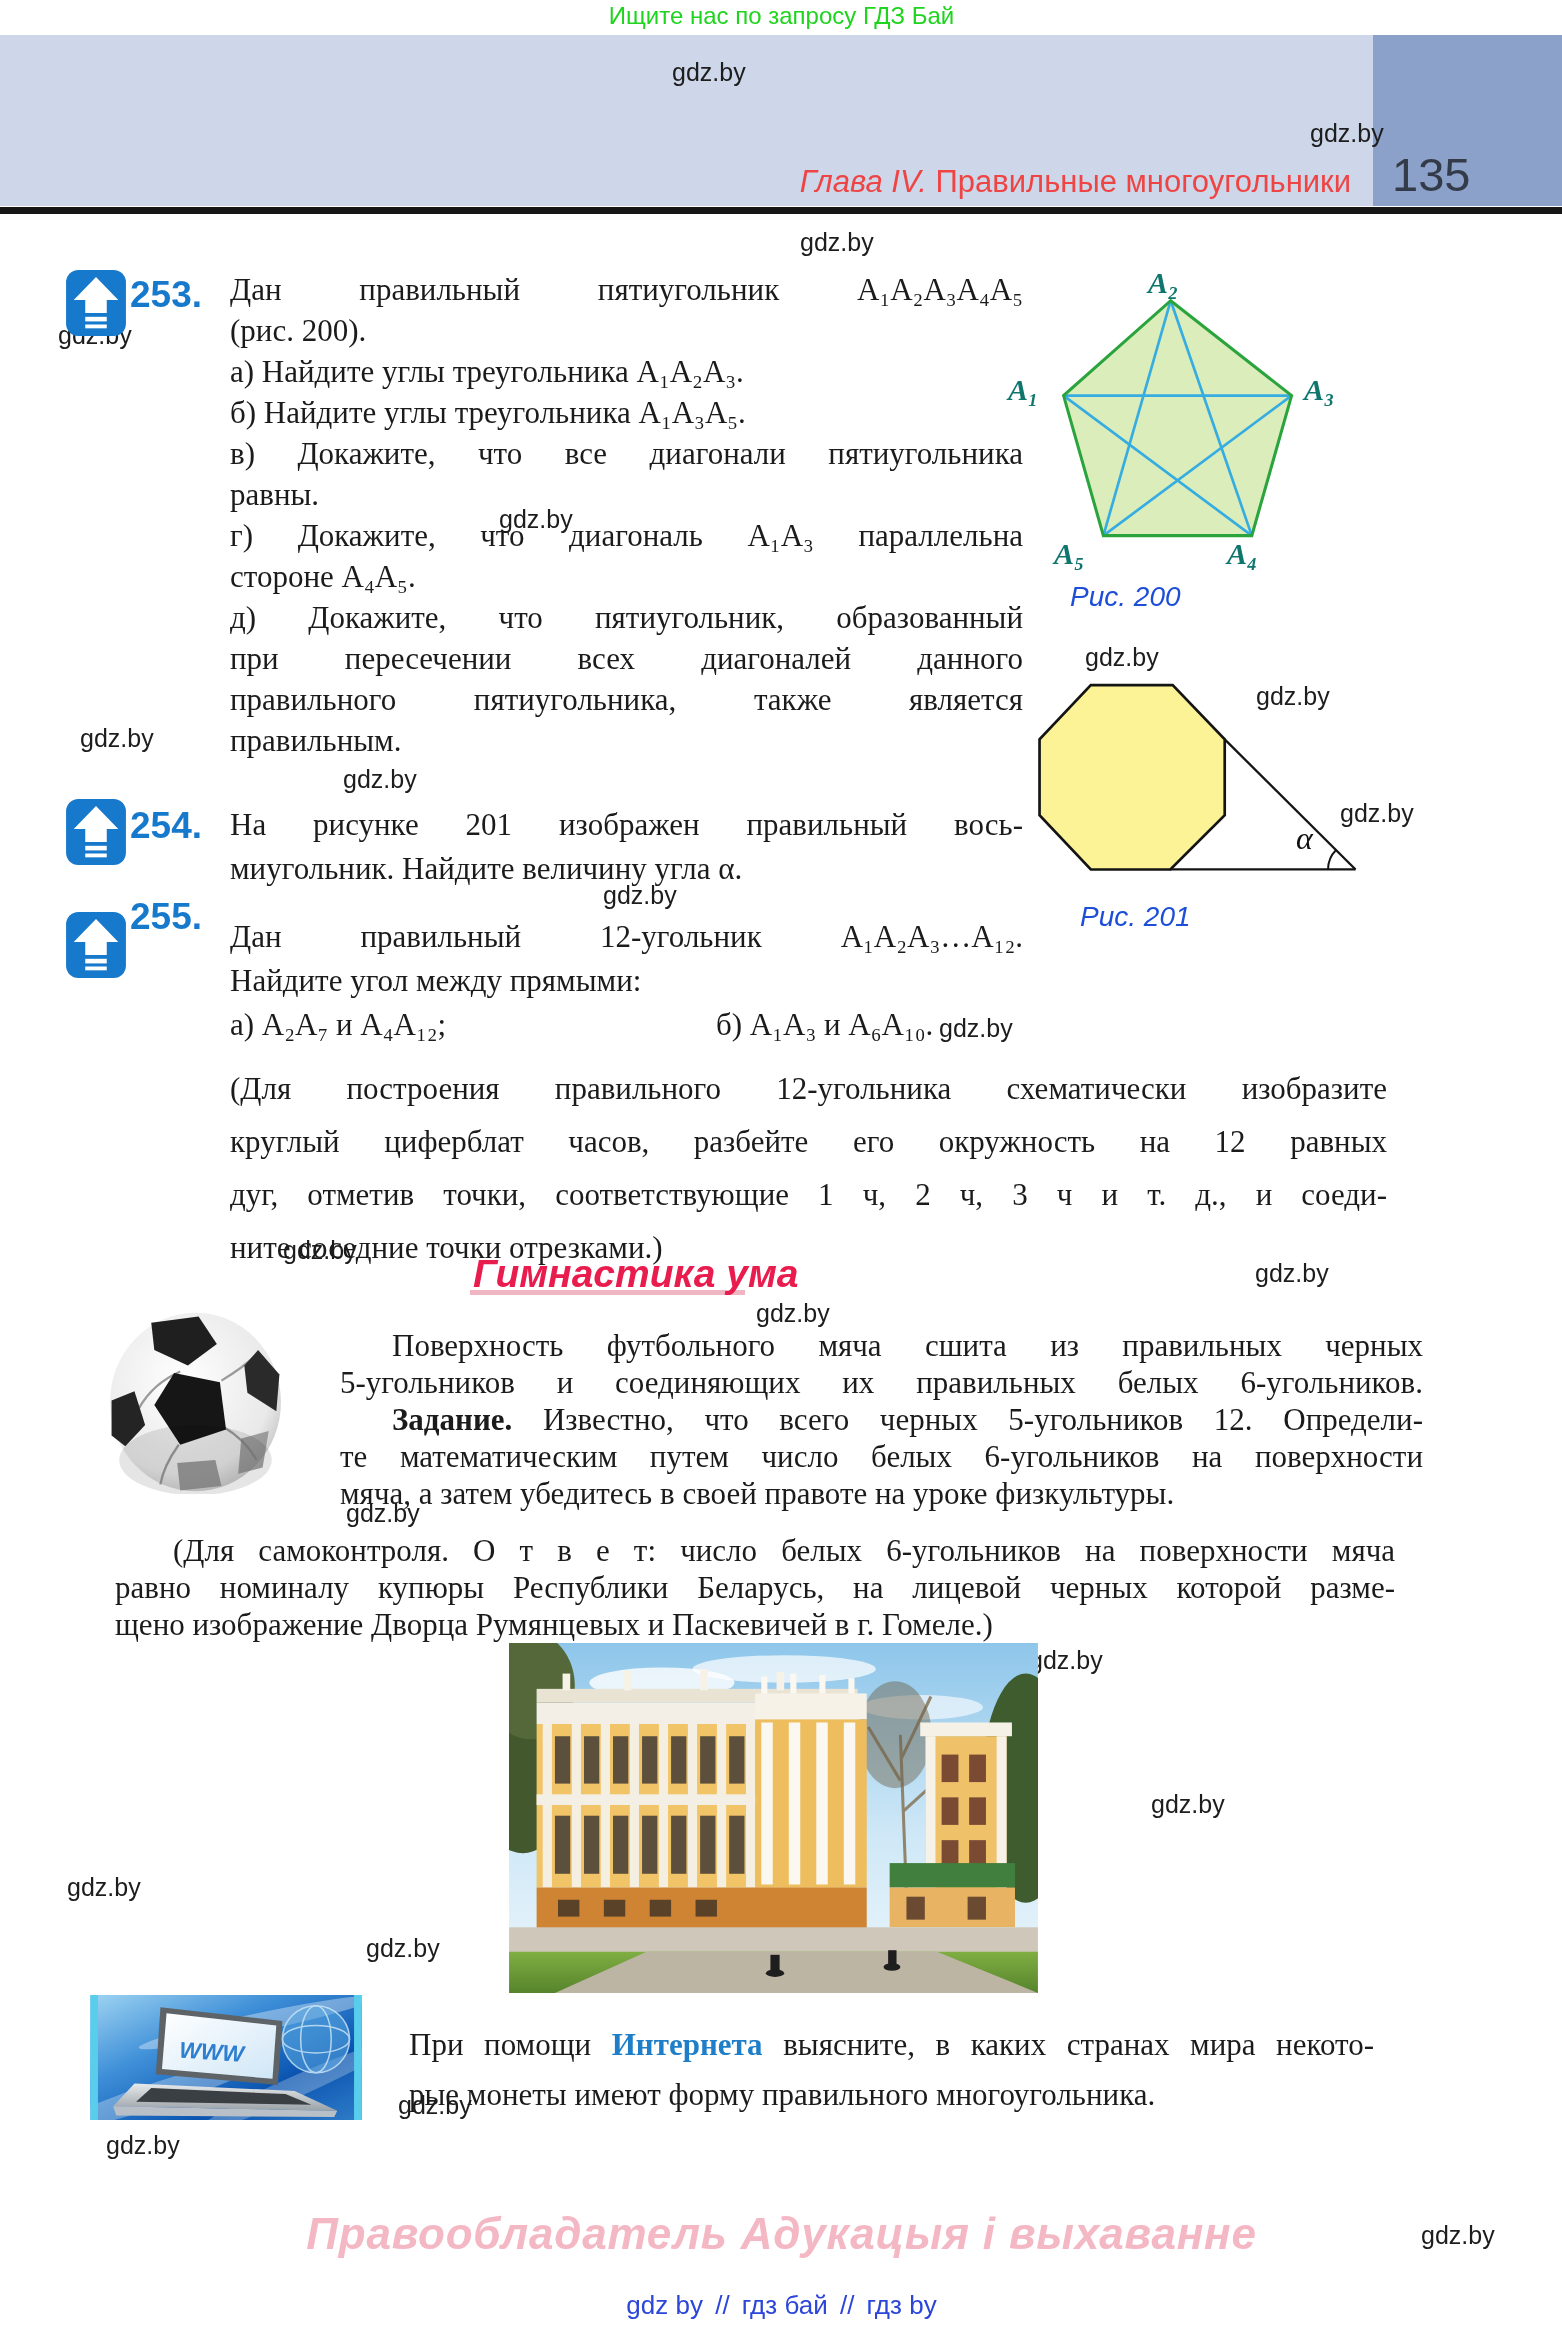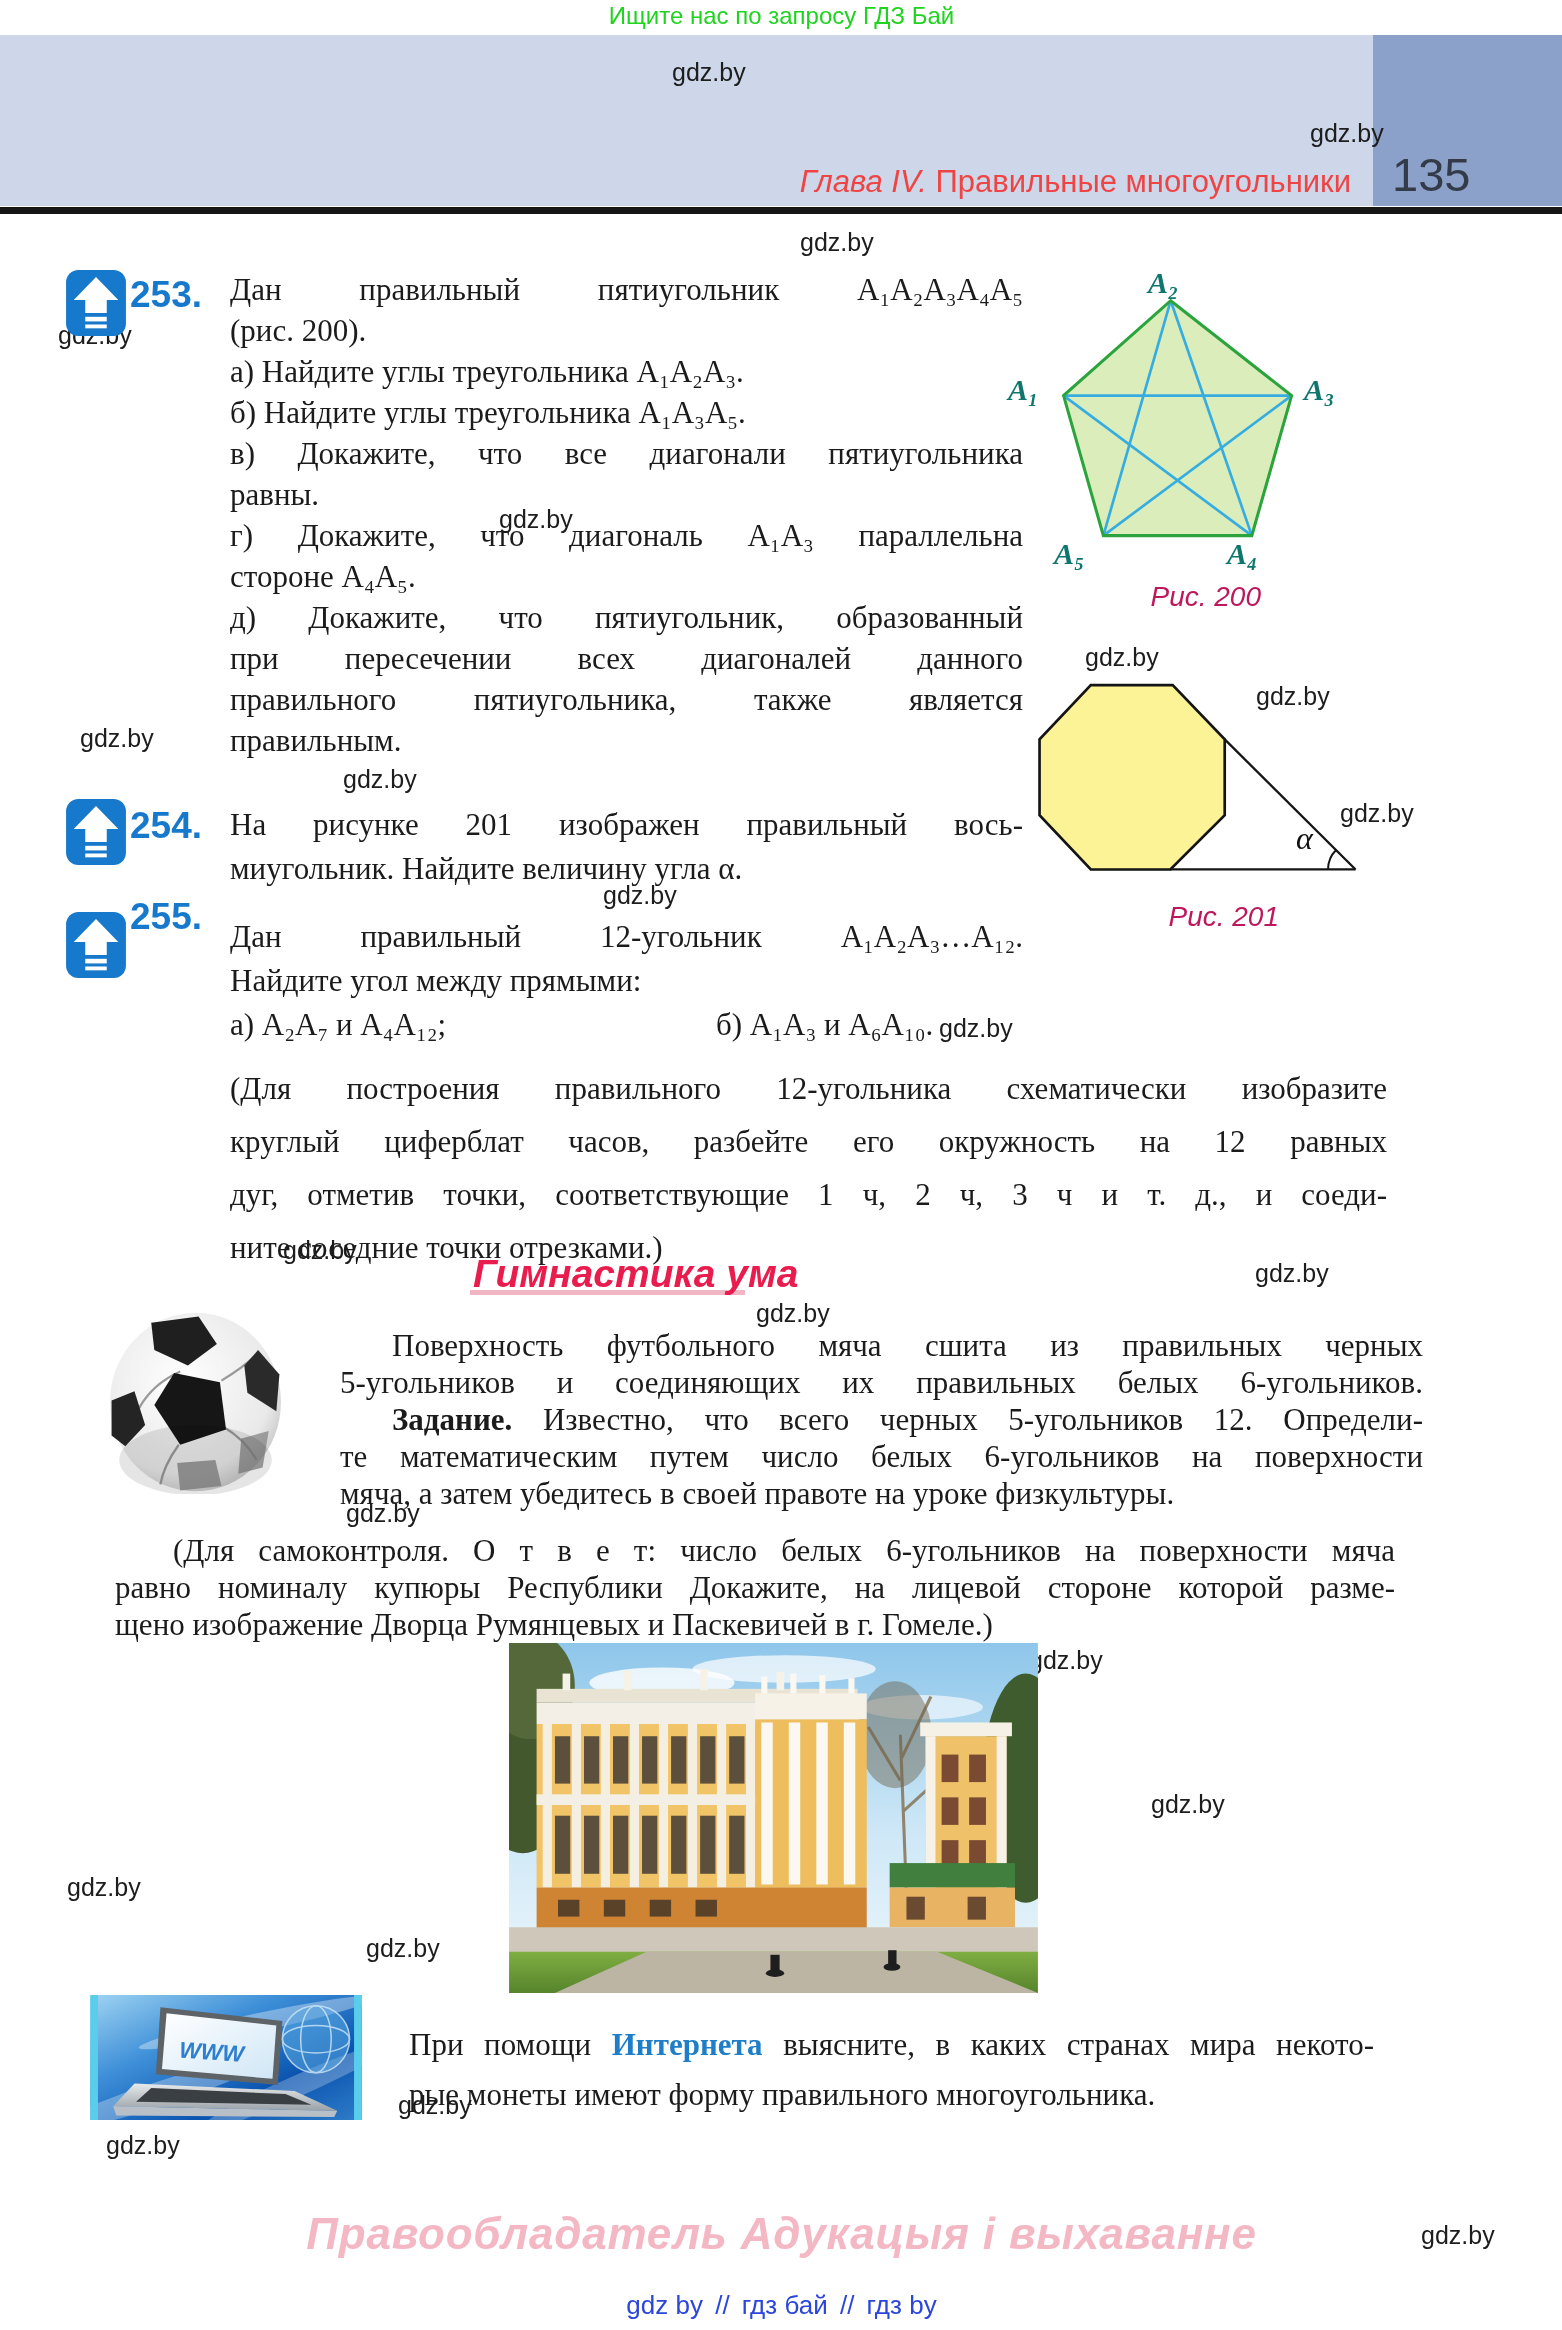--- a/index.html
+++ b/index.html
@@ -20,21 +20,21 @@
   .pagenum{position:absolute;left:1392px;top:147px;font:47px "Liberation Sans",sans-serif;color:#333a48;}
   
   .pnum{position:absolute;font:bold 37px "Liberation Sans",sans-serif;color:#1779cb;}
   .blk{position:absolute;}
   .blk > div{height:var(--lh);line-height:var(--lh);}
   .ln{font-size:31px;color:#1b1b1b;white-space:nowrap;}
   .j{text-align:justify;text-align-last:justify;white-space:normal;}
   .ilink{color:#1e7ec8;font-weight:bold;}
   
   .figlabel{position:absolute;font:bold italic 30px "Liberation Serif","DejaVu Serif","DejaVu Sans",serif;color:#0f766e;white-space:nowrap;}
-  .figcap{position:absolute;text-align:right;font:italic 28px "Liberation Sans",sans-serif;color:#be185d;}
+  .figcap{position:absolute;text-align:left;font:italic 28px "Liberation Sans",sans-serif;color:#1d4ed8;}
   .alpha{position:absolute;font:italic 32px "Liberation Serif","DejaVu Serif",serif;color:#101010;}
   
   .gymtitle{position:absolute;left:473px;top:1252px;font:bold italic 39px "Liberation Sans",sans-serif;color:#e91c4e;}
   .gymbar{position:absolute;left:470px;top:1290px;width:275px;height:4.6px;background:#eda4b4;opacity:.8;}
   
   .copyright{position:absolute;left:0;top:2209px;width:100%;text-align:center;
              font:bold italic 44px "Liberation Sans",sans-serif;color:#f4b7c4;letter-spacing:0.8px;}
   .links{position:absolute;left:0;top:2290px;width:100%;text-align:center;
          font:26px "Liberation Sans",sans-serif;color:#2b46d9;}
   .links span{margin:0 6.1px;}
@@ -198,21 +198,21 @@
     <div class="ln j">5-угольников и соединяющих их правильных белых 6-угольников.</div>
     <div class="ln j" style="text-indent:52px">
       <b>Задание.</b><span> Известно, что всего черных 5-угольников 12. Определи-</span>
     </div>
     <div class="ln j">те математическим путем число белых 6-угольников на поверхности</div>
     <div class="ln">мяча, а затем убедитесь в своей правоте на уроке физкультуры.</div>
   </div>
 
   <div class="blk" style="left:115px;top:1532px;width:1280px;--lh:37px">
     <div class="ln j" style="text-indent:58px">(Для самоконтроля. О т в е т: число белых 6-угольников на поверхности мяча</div>
-    <div class="ln j">равно номиналу купюры Республики Докажите, на лицевой стороне которой разме-</div>
+    <div class="ln j">равно номиналу купюры Республики Беларусь, на лицевой черных которой разме-</div>
     <div class="ln">щено изображение Дворца Румянцевых и Паскевичей в г. Гомеле.)</div>
   </div>
 
   <svg class="abs" style="left:509px;top:1643px" width="529" height="350" viewBox="0 0 692 458">
     <defs>
       <linearGradient id="sky" x1="0" y1="0" x2="0" y2="1">
         <stop offset="0%" stop-color="#8ec6ea"></stop>
           <stop offset="55%" stop-color="#cfe8f7"></stop>
           <stop offset="100%" stop-color="#eef7fc"></stop>
       </linearGradient>

